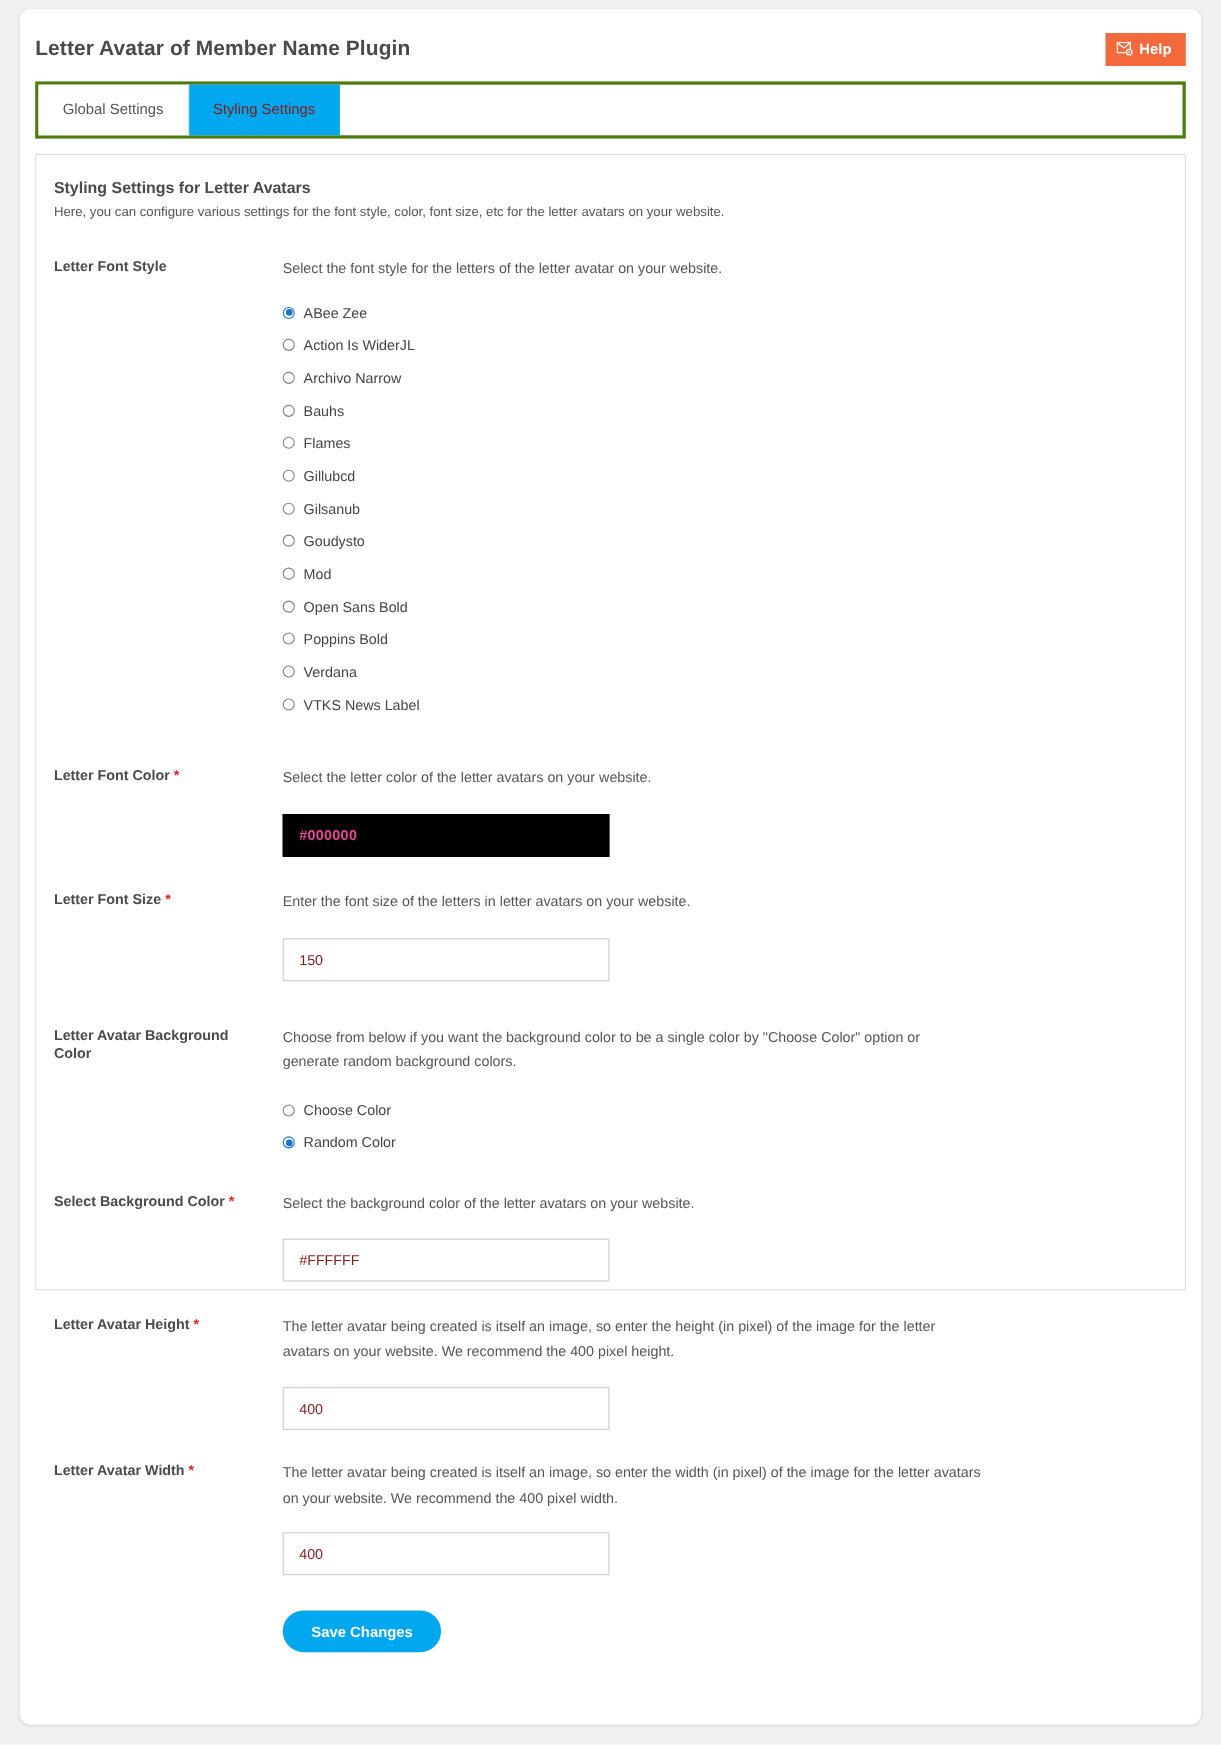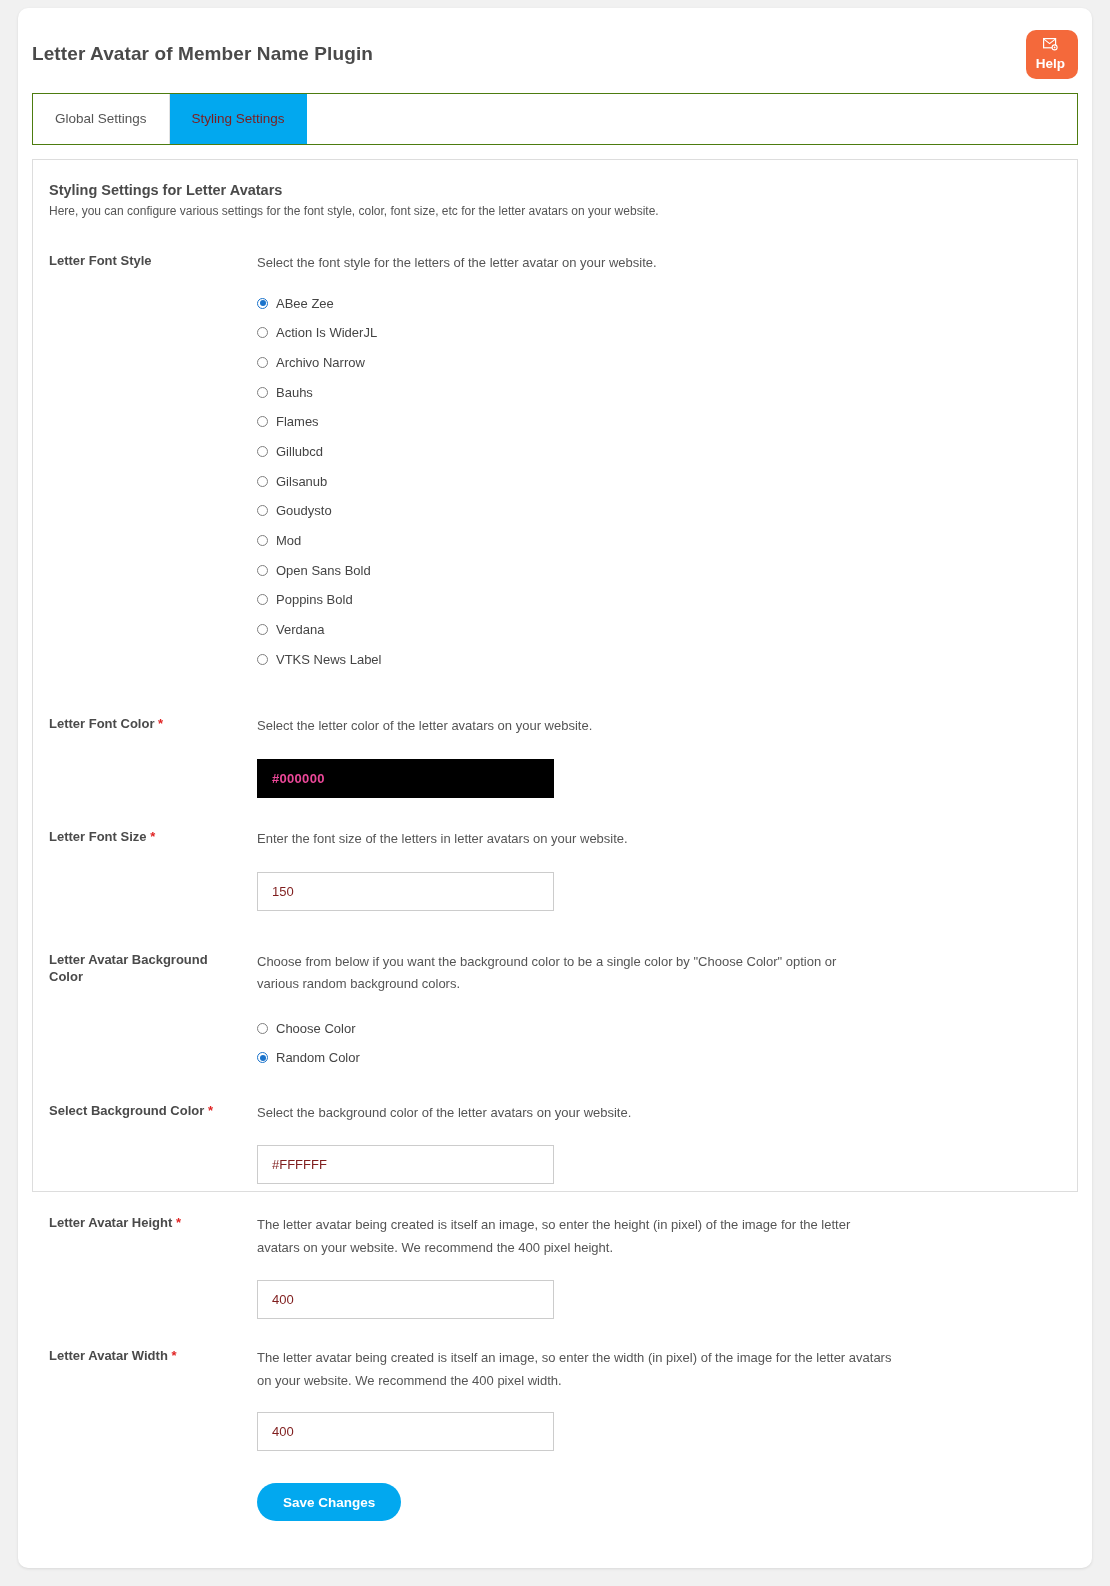--- a/index.html
+++ b/index.html
@@ -42,34 +42,33 @@
     letter-spacing: 0.1px;
     margin: 0;
   }
 
   .help-button {
     background: #f4693b;
     color: #ffffff;
     font-size: 13.5px;
     font-weight: bold;
     border: none;
-    border-radius: 10px;
+    border-radius: 0;
     padding: 8px 13px 8px 10px;
     display: inline-flex;
     align-items: center;
     gap: 6px;
     cursor: pointer;
     line-height: 1;
-    flex-direction: column;
   }
   .help-button svg { display: block; }
 
   .tabs-bar {
     margin: 14px 14px 0 14px;
-    border: 1px solid #4d7c0f;
+    border: 3px solid #4d7c0f;
     background: #ffffff;
     display: flex;
     height: 52px;
   }
   .tab {
     display: flex;
     align-items: center;
     padding: 0 22px;
     font-size: 13.5px;
     color: #555;
@@ -321,21 +320,21 @@
         <p class="field-help">Enter the font size of the letters in letter avatars on your website.</p>
         <input class="text-input" type="text" style="margin-top: 21px;" value="150">
       </div>
     </div>
 
     <div class="field-row" style="margin-top:40px;">
       <div class="field-label">
         <span>Letter Avatar Background Color</span>
       </div>
       <div class="field-body">
-        <p class="field-help" style="max-width:620px;">Choose from below if you want the background color to be a single color by "Choose Color" option or various random background colors.</p>
+        <p class="field-help" style="max-width:620px;">Choose from below if you want the background color to be a single color by "Choose Color" option or generate random background colors.</p>
         <div class="radio-list" style="margin-top:17px;">
           <label class="radio-item">
             <span class="radio-dot"></span>
             <span class="radio-label">Choose Color</span>
           </label>
           <label class="radio-item checked">
             <span class="radio-dot"></span>
             <span class="radio-label">Random Color</span>
           </label>
         </div>

